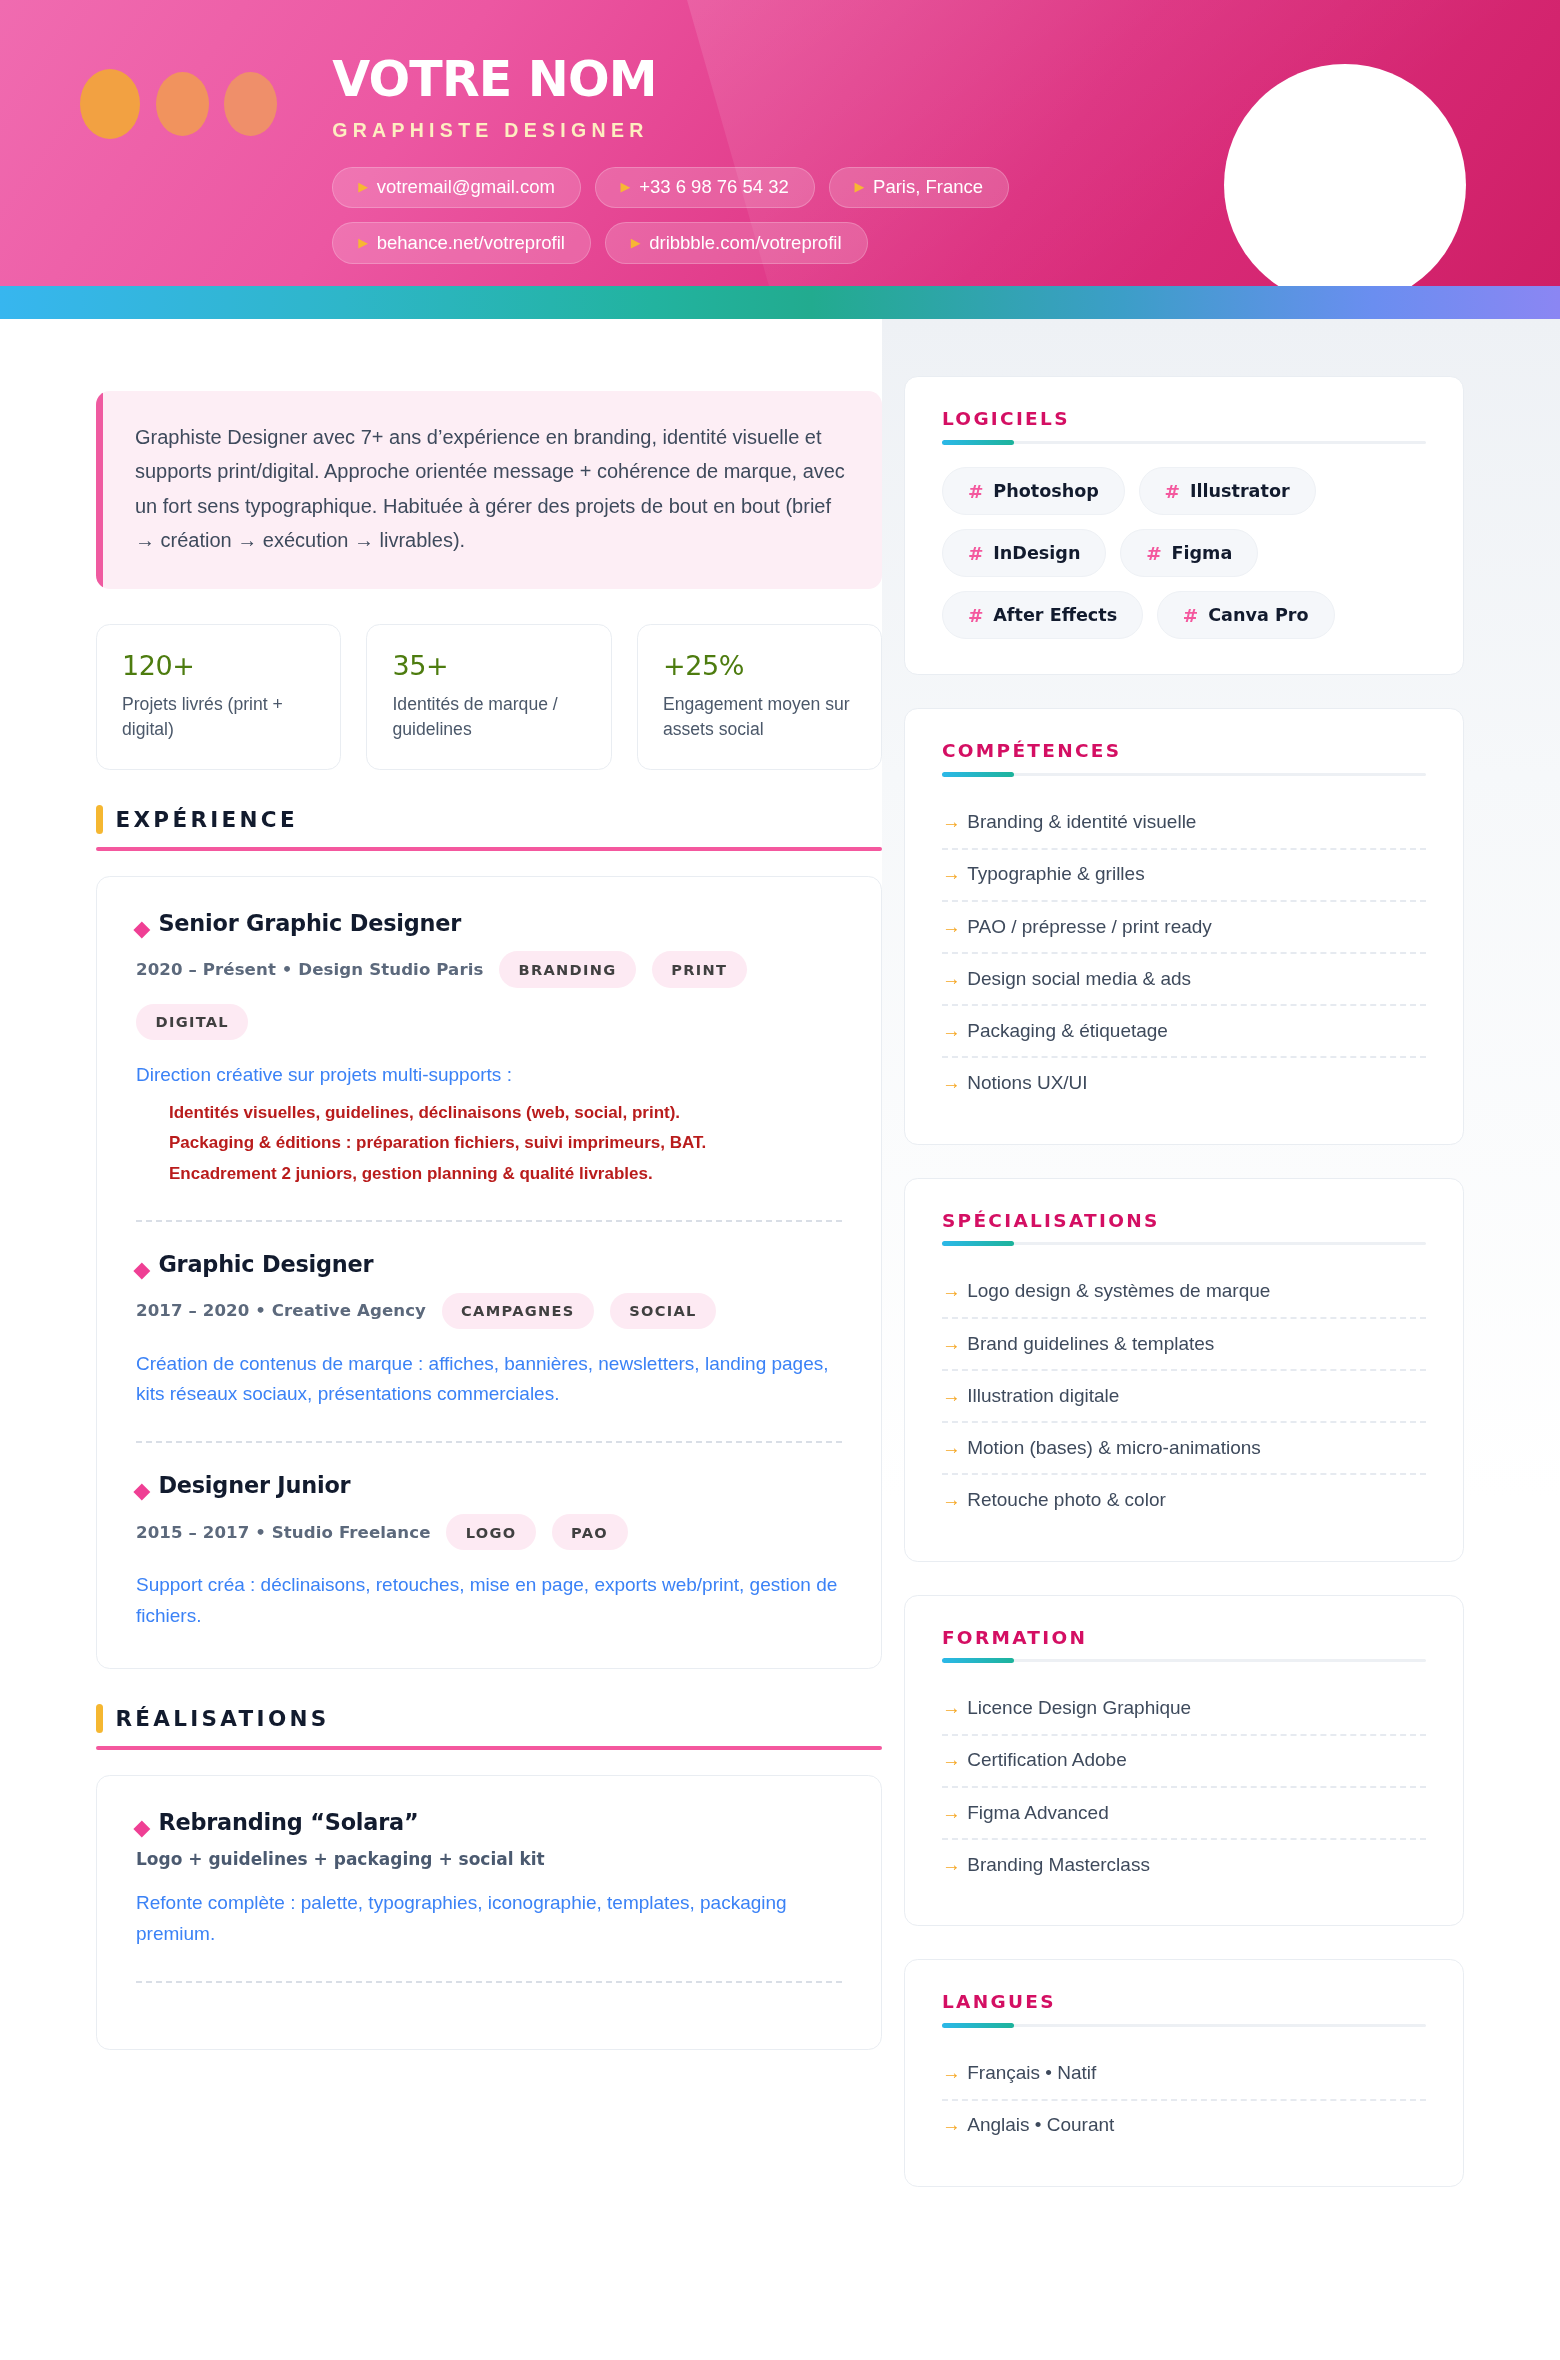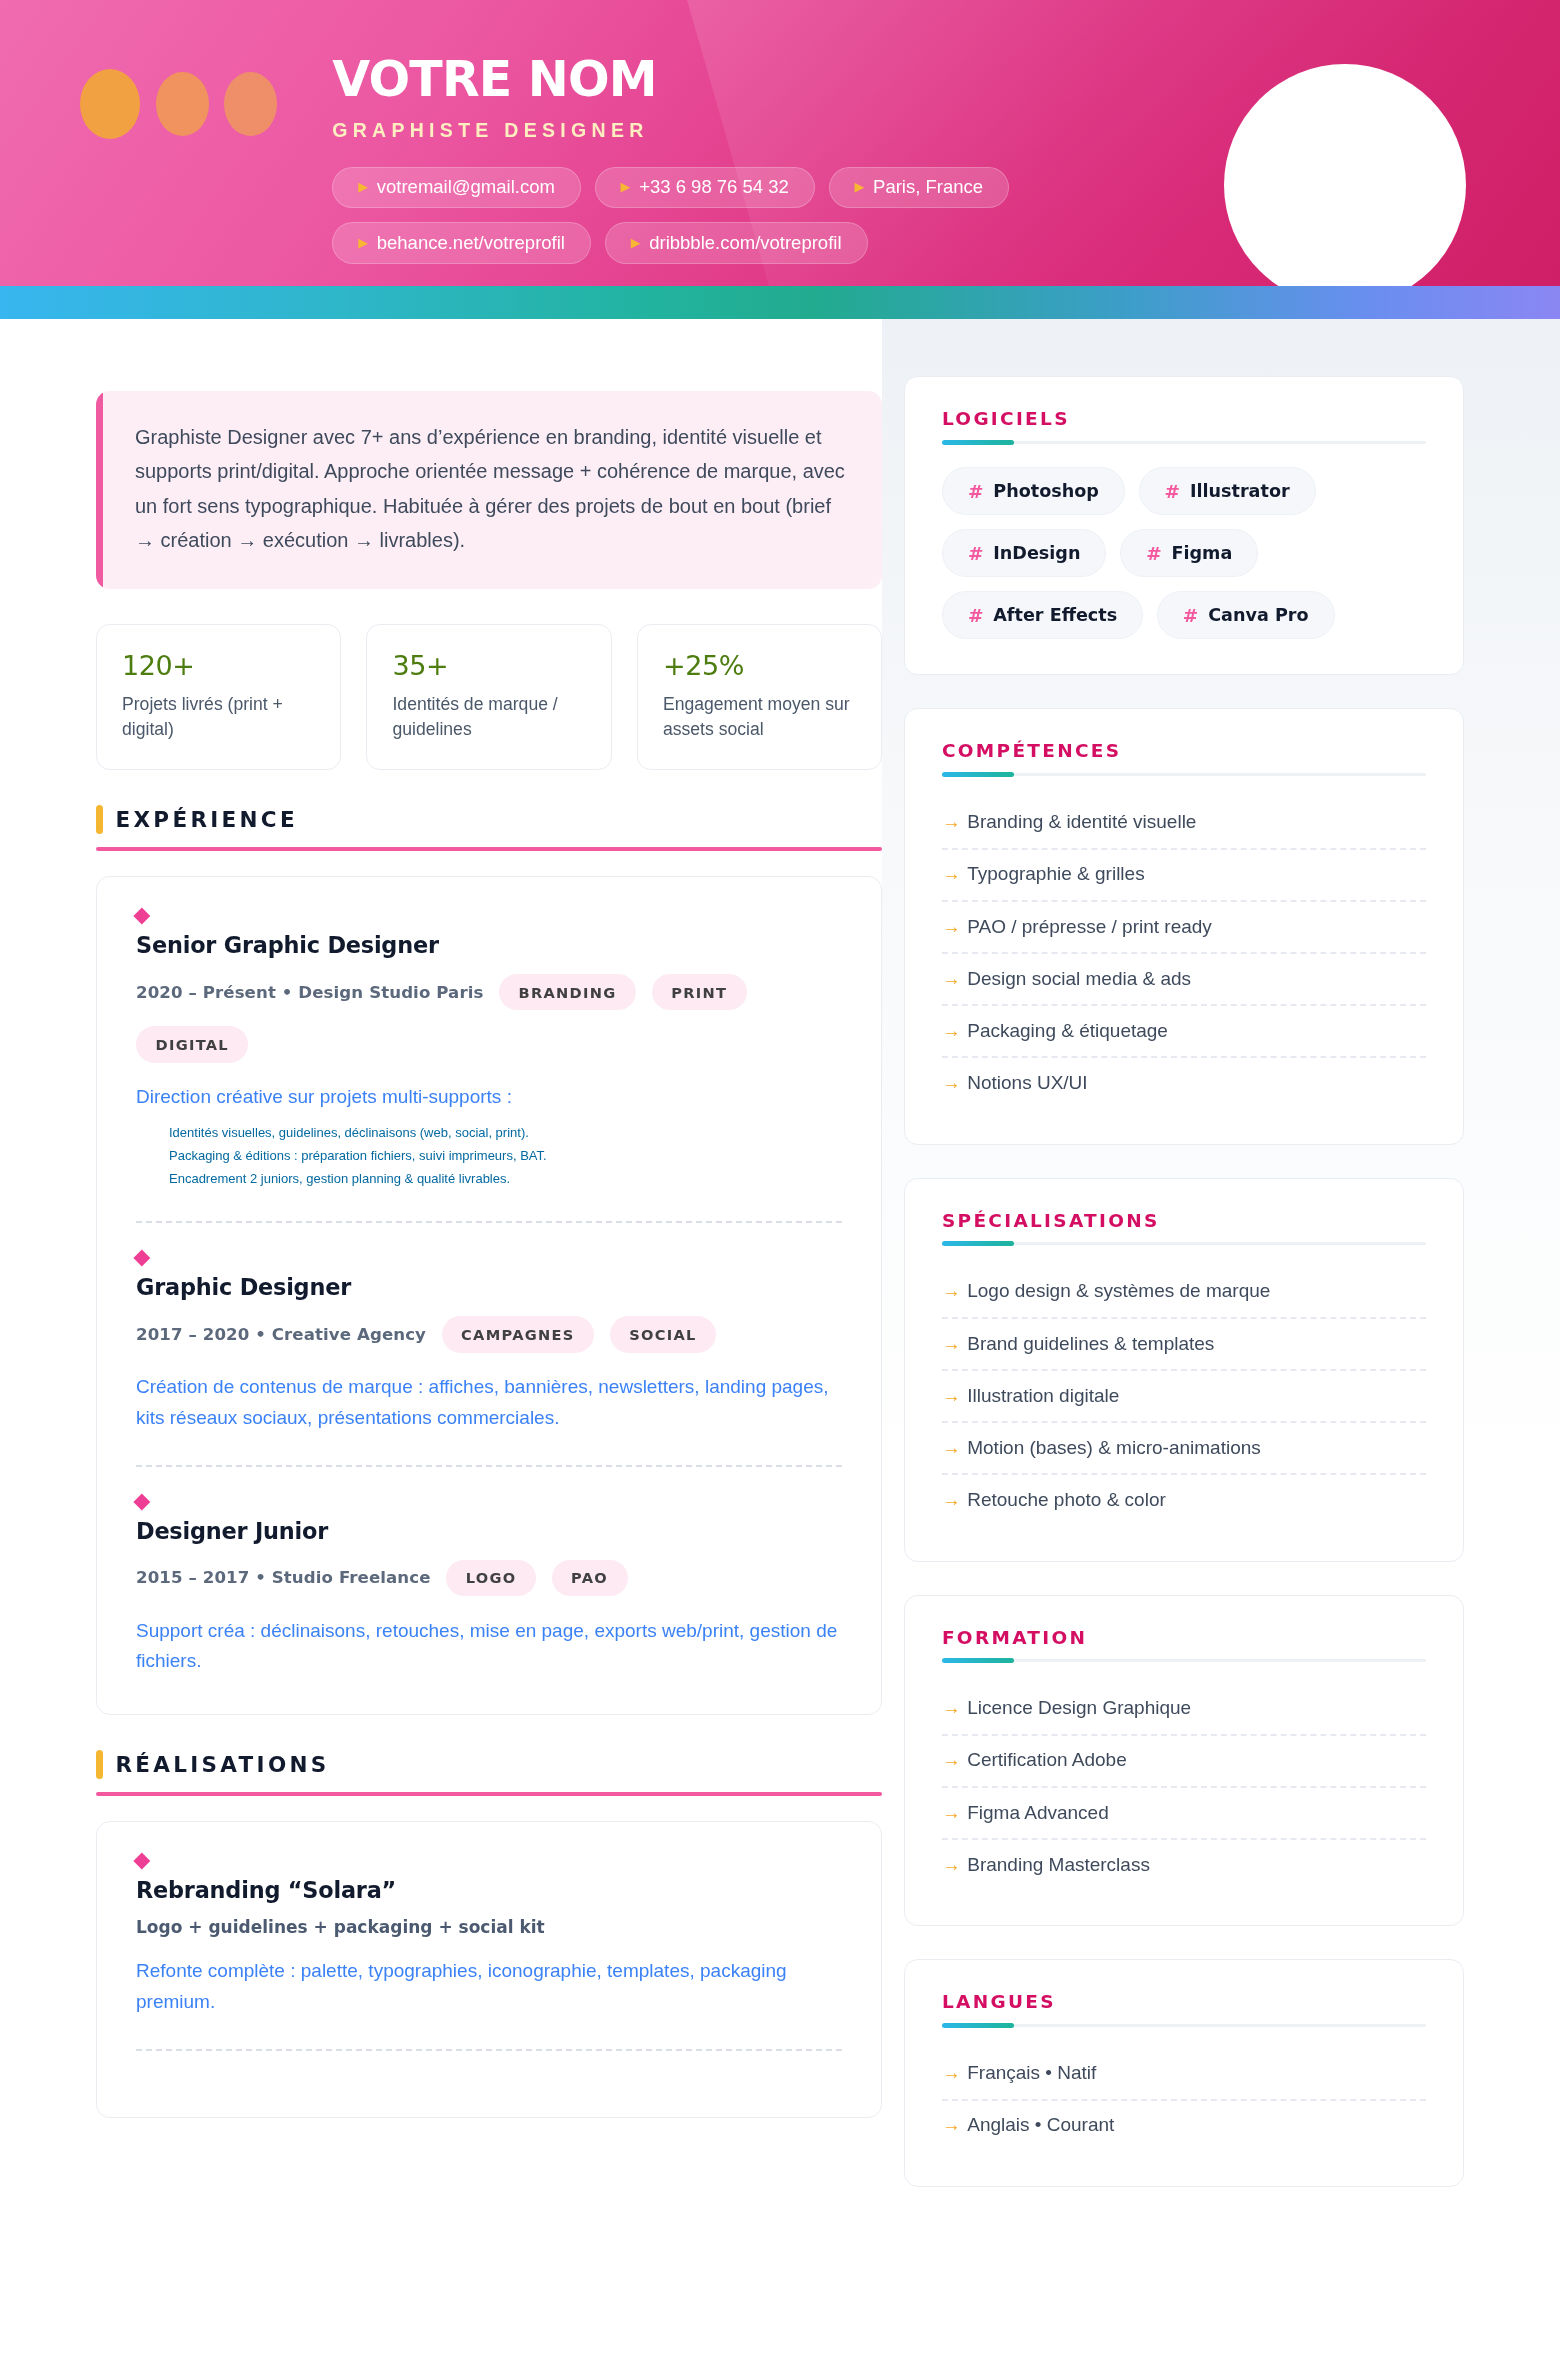--- a/index.html
+++ b/index.html
@@ -186,28 +186,27 @@
     padding: 33px 39px 37px 39px;
     margin-top: 25px;
   }
   .entry-divider {
     border: 0;
     border-top: 2px dashed #d9dee6;
     margin: 31px 0 29px 0;
   }
   .entry-title {
     display: flex;
-    align-items: flex-start;
+    align-items: flex-end;
     gap: 10.7px;
     font-family: "DejaVu Sans", sans-serif;
     font-weight: 700;
     font-size: 22.4px;
     color: #121b2e;
     letter-spacing: -0.2px;
-    flex-direction: column;
   }
   .diamond {
     width: 11.7px; height: 11.7px;
     background: #ef3f94;
     transform: rotate(45deg);
     flex: none;
   }
   .entry-meta-row {
     display: flex;
     flex-wrap: wrap;
@@ -236,23 +235,24 @@
   }
   .entry-text {
     margin-top: 19.5px;
     color: #3b82f6;
     font-size: 19px;
     line-height: 1.62;
   }
   .entry-bullets { margin-top: 7.8px; padding-left: 33px; }
   .entry-bullets li {
     list-style: none;
-    color: #0369a1;
-    font-size: 13px;
+    color: #b91c1c;
+    font-size: 17px;
     line-height: 1.78;
+    font-weight: bold;
   }
   .entry-sub {
     margin-top: 13.7px;
     font-family: "DejaVu Sans", sans-serif;
     font-weight: 700;
     font-size: 17px;
     color: #4b5a70;
   }
 
   

